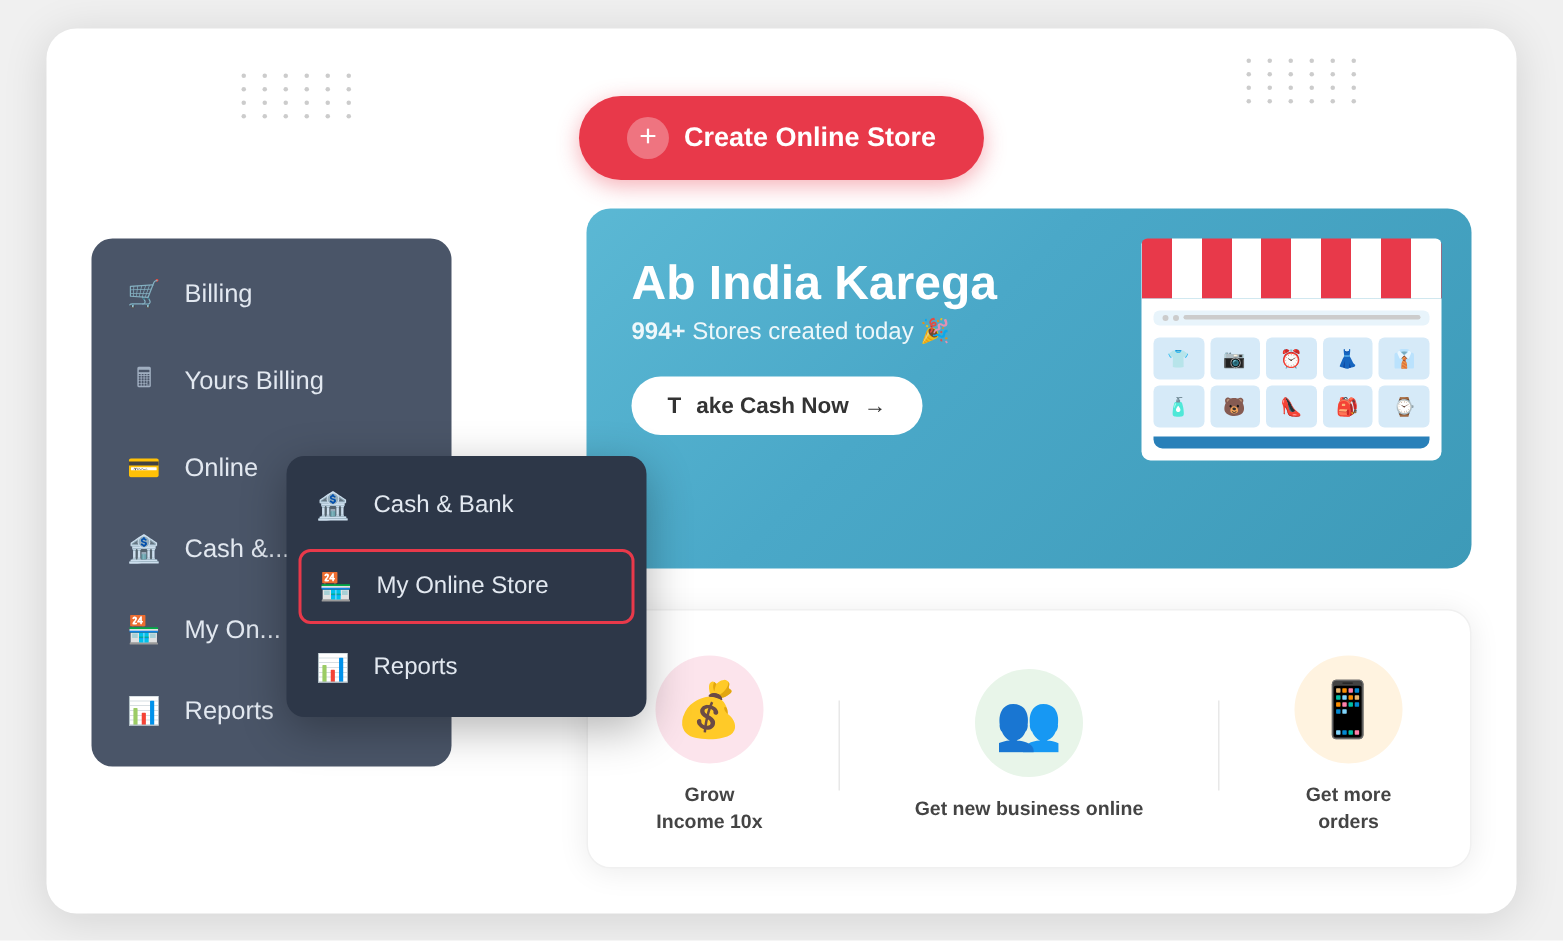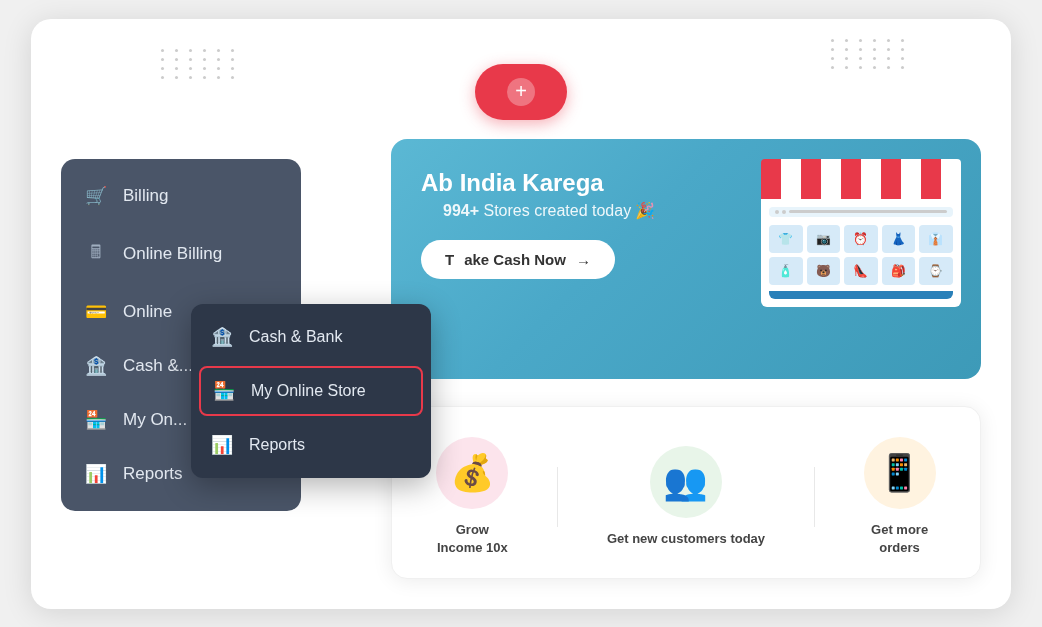--- a/index.html
+++ b/index.html
@@ -158,29 +158,28 @@
       width: 590px;
       height: 240px;
       background: linear-gradient(135deg, #5bb8d4 0%, #4aa8c8 40%, #3d9ab8 100%);
       border-radius: 16px;
       overflow: hidden;
       padding: 30px 30px;
     }
 
     .banner-text h2 {
       color: #fff;
-      font-size: 24px;
+      font-size: 32px;
       font-weight: 800;
       line-height: 1.2;
     }
     .banner-text p {
       color: rgba(255,255,255,0.9);
       font-size: 16px;
       margin-top: 4px;
-      margin-left: 22px;
     }
     .banner-stores {
       color: rgba(255,255,255,0.85);
       font-size: 14px;
       margin-top: 16px;
     }
     .banner-stores span.count {
       font-weight: 700;
     }
 
@@ -365,30 +364,31 @@
         <div class="dot"></div>
         <div class="dot"></div>
         <div class="dot"></div>
         <div class="dot"></div>
         <div class="dot"></div>
     </div>
   </div>
 
   <button class="create-store-btn">
     <span class="plus-circle">+</span>
+    <span>Create Online Store</span>
   </button>
 
   <div class="sidebar">
     <div class="sidebar-item">
       <span class="sidebar-icon">🛒</span>
       <span>Billing</span>
     </div>
     <div class="sidebar-item">
       <span class="sidebar-icon">🖩</span>
-      <span>Online Billing</span>
+      <span>Yours Billing</span>
     </div>
     <div class="sidebar-item">
       <span class="sidebar-icon">💳</span>
       <span>Online</span>
     </div>
     <div class="sidebar-item">
       <span class="sidebar-icon">🏦</span>
       <span>Cash &amp;...</span>
     </div>
     <div class="sidebar-item">
@@ -465,21 +465,21 @@
       <div class="feature-label">Grow<br>Income 10x</div>
     </div>
 
     <div class="feature-divider"></div>
 
     <div class="feature-item">
       <div class="feature-icon-circle" style="background:#e8f5e9;">
         <span>👥</span>
       </div>
       <div class="feature-label">Get new
-customers today</div>
+business online</div>
     </div>
 
     <div class="feature-divider"></div>
 
     <div class="feature-item">
       <div class="feature-icon-circle" style="background:#fff3e0;">
         <span>📱</span>
       </div>
       <div class="feature-label">Get more<br>orders</div>
     </div>

